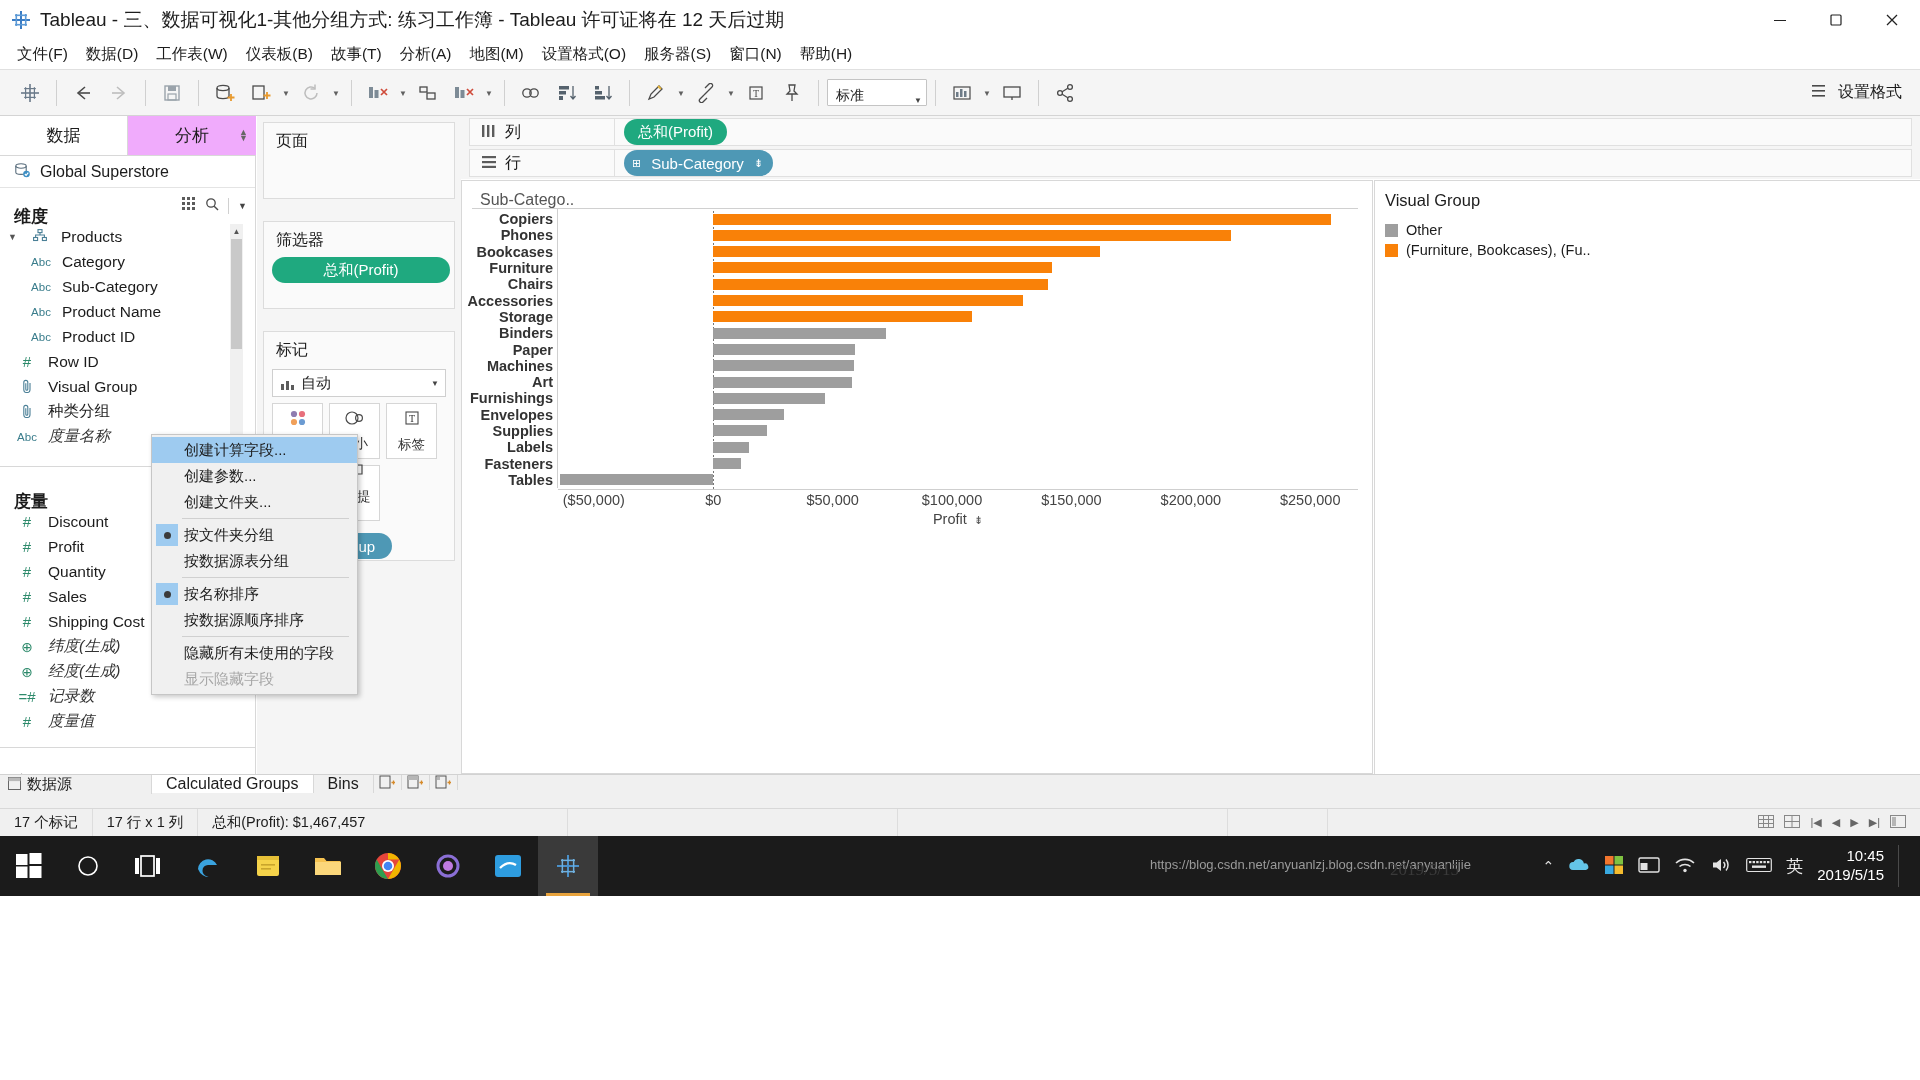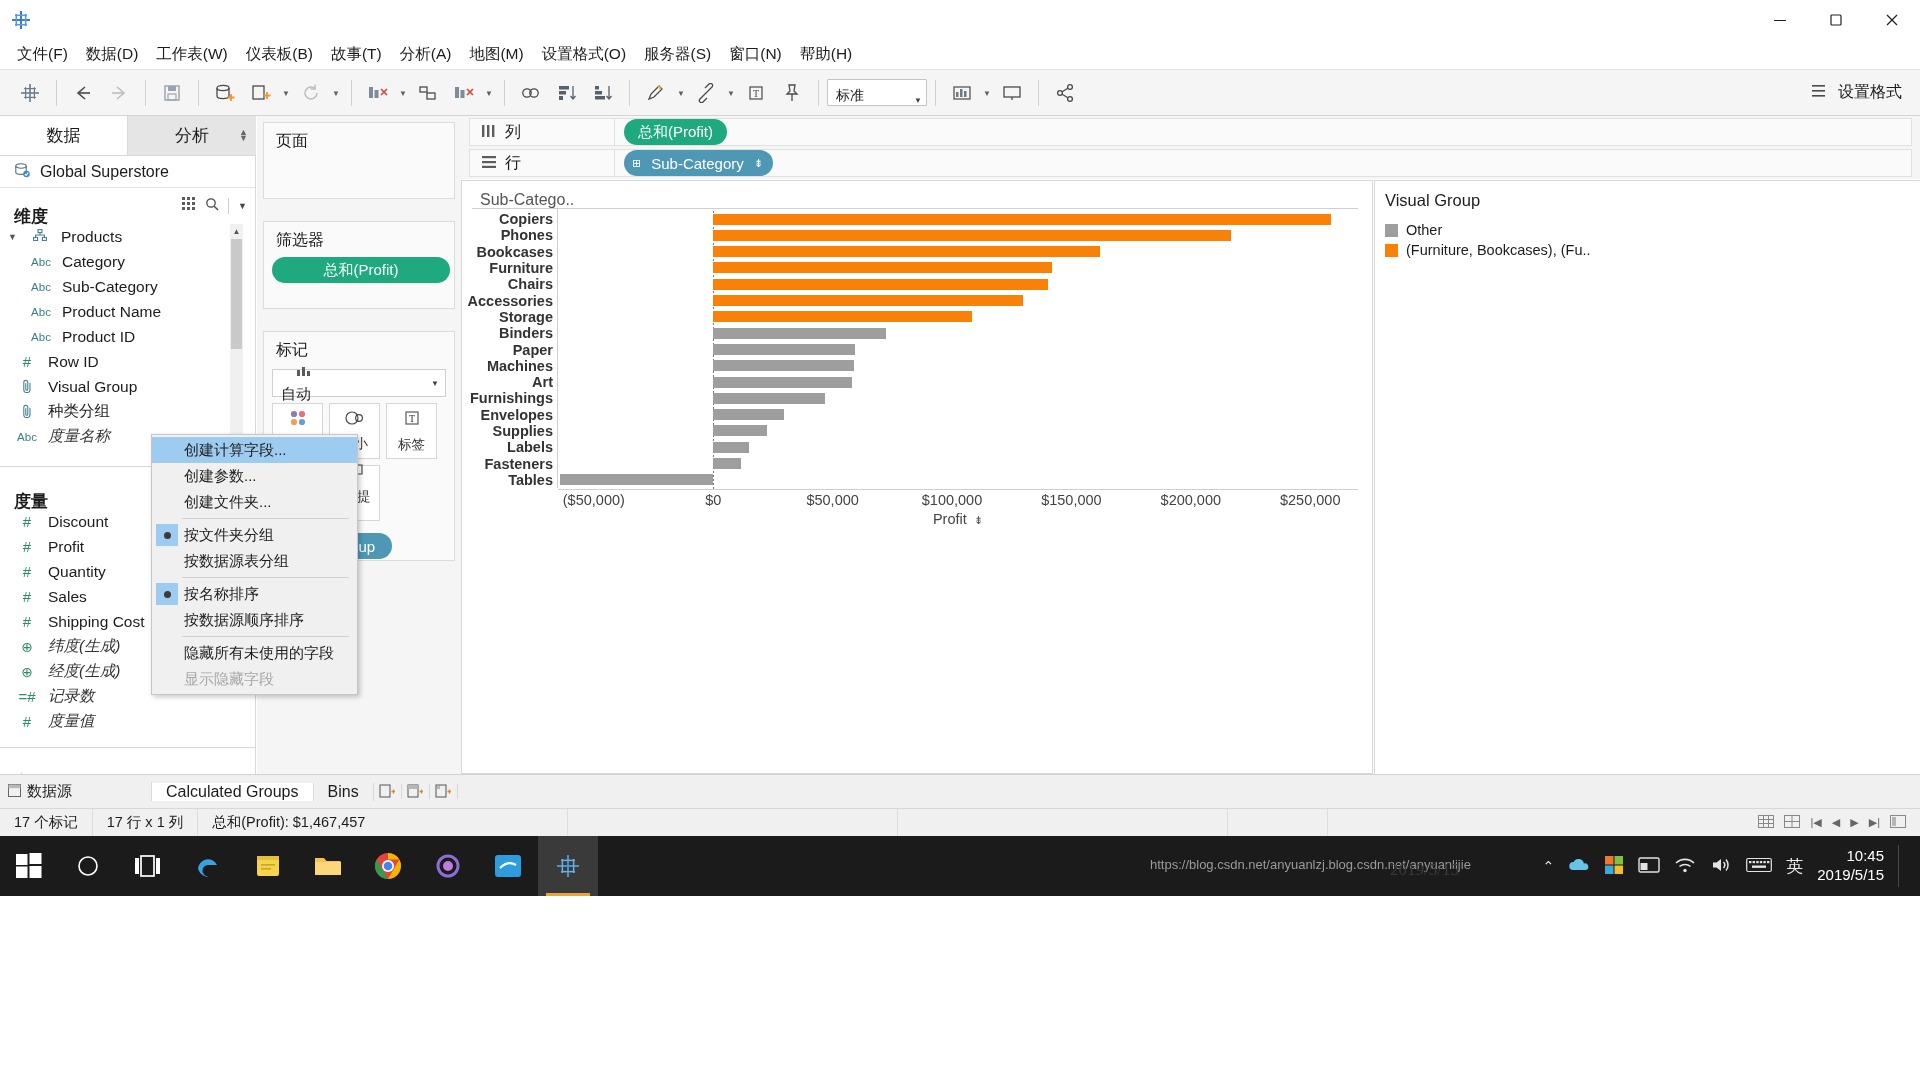--- a/index.html
+++ b/index.html
@@ -53,21 +53,21 @@
 
   
   .leftpane {
     position:absolute; top:116px; left:0; width:256px; height:658px;
     background:#ffffff; border-right:1px solid #d8d8d8;
   }
   .lp-tabs { display:flex; height:40px; border-bottom:1px solid #d8d8d8; }
   .lp-tab { flex:none; width:128px; display:flex; align-items:center; justify-content:center;
             font-size:17px; color:#1c1c1c; position:relative;}
   .lp-tab.active { background:#fff; border-right:1px solid #d8d8d8;}
-  .lp-tab.inactive { background:#e5e5e5; }
+  .lp-tab.inactive { background:#f0abfc; }
   .lp-tab .spin { position:absolute; right:8px; top:13px; font-size:9px; color:#666; line-height:6px;}
   .ds-row { height:32px; display:flex; align-items:center; padding-left:14px; gap:9px;
             border-bottom:1px solid #e4e4e4;}
   .ds-name { font-size:16px; color:#1c1c1c; }
   .sec-head { display:flex; align-items:center; height:36px; padding:0 8px 0 14px; }
   .sec-title { font-size:17px; font-weight:bold; color:#1c1c1c;margin-top:20px; }
   .sec-tools { margin-left:auto; display:flex; align-items:center; gap:9px; color:#444; }
   .field { height:25px; display:flex; align-items:center; gap:8px; font-size:15.5px; color:#1c1c1c; }
   .ftype { width:26px; text-align:center; font-size:11.5px; color:#3a7d8c; font-weight:normal; flex:none;}
   .ftype.num { color:#2d8a6b; font-size:15px; }
@@ -147,21 +147,21 @@
   
   .legend { position:absolute; top:180px; left:1374px; width:546px; height:594px;
             background:#fff; border-left:1px solid #d8d8d8; border-top:1px solid #d8d8d8;}
   .legend-title { font-size:16.5px; color:#1c1c1c; padding:10px 0 10px 10px; }
   .legend-item { display:flex; align-items:center; gap:8px; padding:2px 0 2px 10px; font-size:14.5px;
                  color:#1c1c1c;}
   .swatch { width:13px; height:13px; flex:none; }
 
   
   .sheettabs { position:absolute; top:774px; left:0; width:1920px; height:34px;
-               background:#f0f0f0; border-top:1px solid #d2d2d2; display:flex; align-items:center; }
+               background:#f0f0f0; border-top:1px solid #d2d2d2; display:flex; align-items:flex-start; }
   .ds-tab { width:152px; display:flex; align-items:center; gap:6px; padding-left:8px;
             font-size:15px; color:#1c1c1c; border-right:1px solid #d8d8d8; background:#f0f0f0;}
   .sh-tab { display:flex; align-items:center; padding:0 14px; font-size:16px; color:#1c1c1c;
             border-right:1px solid #d8d8d8; }
   .sh-tab.active { background:#fff; }
   .sh-new { width:28px; display:flex; align-items:center; justify-content:center; color:#555;
             border-right:1px solid #d8d8d8;}
 
   
   .statusbar { position:absolute; top:808px; left:0; width:1920px; height:28px;
@@ -202,20 +202,21 @@
         <g fill="#3a7cc4">
           <rect x="10" y="2" width="2" height="18"></rect>
           <rect x="2" y="10" width="18" height="2"></rect>
           <rect x="5.5" y="5" width="1.6" height="12" fill="#5d9ad6"></rect>
           <rect x="14.9" y="5" width="1.6" height="12" fill="#5d9ad6"></rect>
           <rect x="5" y="5.5" width="12" height="1.6" fill="#5d9ad6"></rect>
           <rect x="5" y="14.9" width="12" height="1.6" fill="#5d9ad6"></rect>
         </g>
       </svg>
     </div>
+    <div class="tb-title">Tableau - 三、数据可视化1-其他分组方式: 练习工作簿 - Tableau 许可证将在 12 天后过期</div>
     <div class="tb-spacer"></div>
     <div class="tb-btn">
       <svg width="14" height="14" viewBox="0 0 14 14">
           <rect x="1" y="7" width="12" height="1" fill="#222"></rect>
         </svg>
     </div>
     <div class="tb-btn">
       <svg width="14" height="14" viewBox="0 0 14 14">
           <rect x="2" y="2" width="10" height="10" fill="none" stroke="#222" stroke-width="1.2" rx="1"></rect>
         </svg>
@@ -645,21 +646,21 @@
       <div style="padding:2px 8px;">
         <div class="pill green" style="width:178px;justify-content:center;">
           <span>总和(Profit)</span>
         </div>
       </div>
     </div>
 
     <div class="card" style="height:230px;">
       <div class="card-title">标记</div>
       <div class="marks-type">
-        <span style="display:flex;align-items:flex-end;gap:6px;flex-direction:column;">
+        <span style="display:flex;align-items:flex-end;gap:6px;">
           <span>
             <svg width="14" height="12" viewBox="0 0 14 12">
                 <rect x="0" y="6" width="3" height="6" fill="#5c5c5c"></rect>
                 <rect x="5" y="3" width="3" height="9" fill="#5c5c5c"></rect>
                 <rect x="10" y="7" width="3" height="5" fill="#5c5c5c"></rect>
               </svg>
           </span>
           <span>自动</span>
         </span>
         <span style="font-size:8px;color:#444;padding-right:6px;">▼</span>

